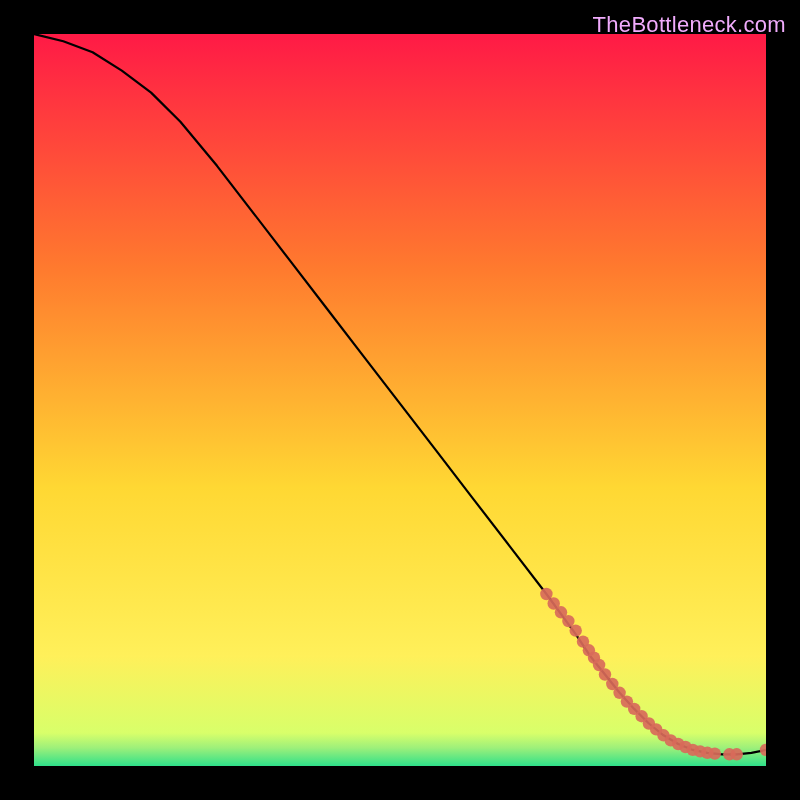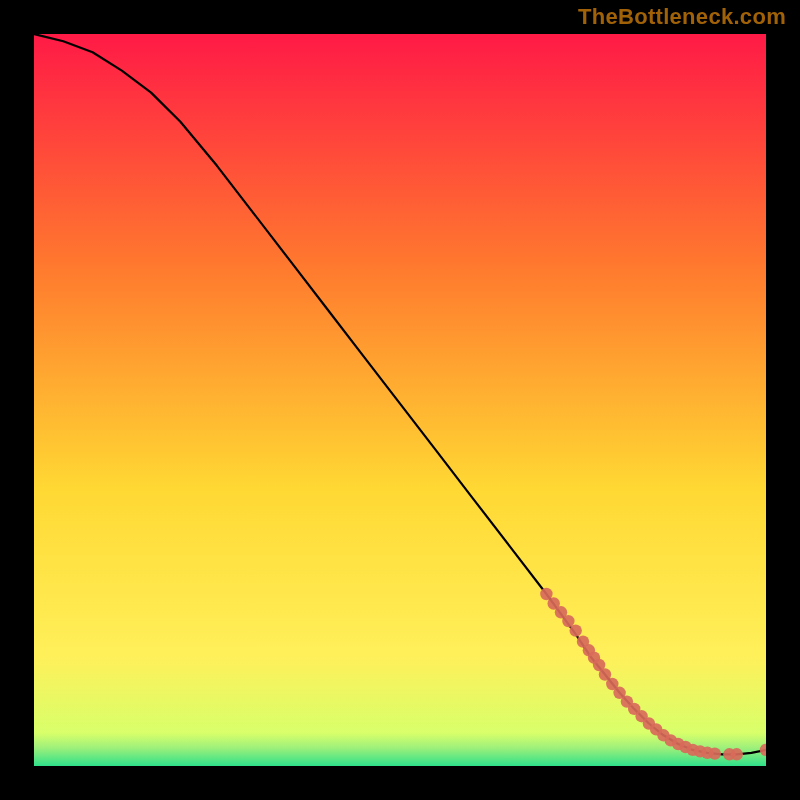--- a/index.html
+++ b/index.html
@@ -14,25 +14,25 @@
   .frame {
     position: absolute;
     left: 0;
     top: 0;
     width: 800px;
     height: 800px;
     background: #000;
   }
   .watermark {
     position: absolute;
-    top: 4px;
+    top: 12px;
     right: 14px;
     font-size: 22px;
-    font-weight: 700;
-    color: #a16207;
+    font-weight: 400;
+    color: #f0abfc;
     letter-spacing: 0.3px;
   }
   .plot-area {
     position: absolute;
     left: 34px;
     top: 34px;
     width: 732px;
     height: 732px;
   }
   .plot-area svg {

